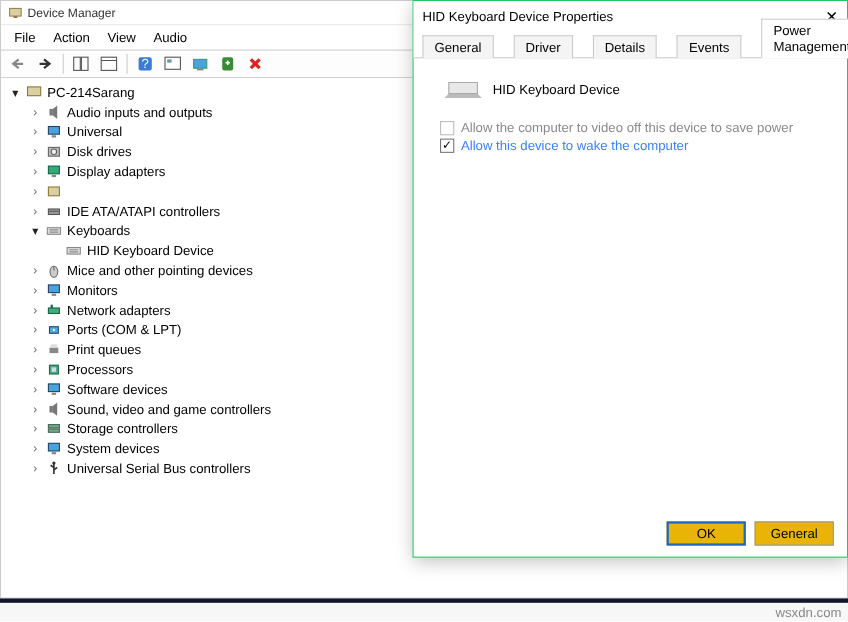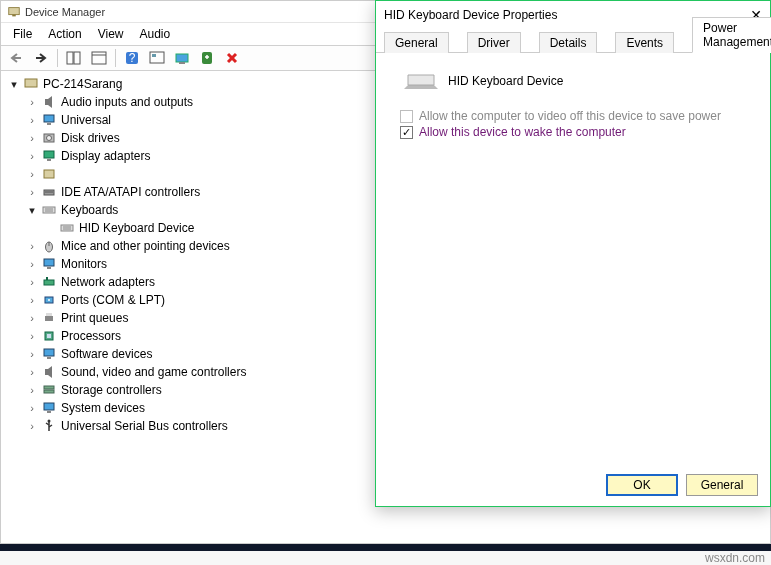--- a/index.html
+++ b/index.html
@@ -27,29 +27,29 @@
 .dialog { position: absolute; left: 375px; top: 0; width: 396px; height: 507px; background: #fff; border: 1px solid #22c55e; box-shadow: 0 4px 16px rgba(0,0,0,0.25); }
 .dlg-title { height: 28px; display: flex; align-items: center; justify-content: space-between; padding: 0 8px; background: #fff; }
 .dlg-title span:first-child { color: #000; }
 .close-x { font-size: 14px; font-family: sans-serif; cursor: default; }
 .tabstrip { height: 24px; display: flex; align-items: flex-end; padding: 0 8px; border-bottom: 1px solid #ccc; background: #fff; }
 .tab { padding: 3px 10px; font-size: 12px; border: 1px solid transparent; border-bottom: none; cursor: default; background: #f4f4f4; margin-right: 18px; border-color: #ccc; position: relative; top: 1px; }
 .tab.active { background: #fff; border-color: #ccc; border-bottom: 1px solid #fff; }
 .tab-body { padding: 12px 16px; height: calc(100% - 28px - 24px - 40px); }
 .device-row { display: flex; align-items: center; gap: 10px; margin: 6px 0 18px 12px; }
 .kbd-icon { width: 34px; height: 20px; }
-.chk-row { display: flex; align-items: center; gap: 6px; margin: 2px 0 2px 8px; color: #701a75; }
+.chk-row { display: flex; align-items: center; gap: 6px; margin: 2px 0 2px 8px; color: #3b82f6; }
 .chk-row.disabled { color: #8a8a8a; }
 .cbox { width: 13px; height: 13px; border: 1px solid #777; display: flex; align-items: center; justify-content: center; font-size: 11px; line-height: 1; }
 .cbox.checked::after { content: "✓"; color: #000; }
 .cbox.disabled { border-color: #bdbdbd; }
 .dlg-btns { position: absolute; bottom: 10px; right: 12px; display: flex; gap: 8px; }
-.btn { min-width: 72px; height: 22px; border: 1px solid #999; background: #fef9c3; display: flex; align-items: center; justify-content: center; cursor: default; }
+.btn { min-width: 72px; height: 22px; border: 1px solid #999; background: #eab308; display: flex; align-items: center; justify-content: center; cursor: default; }
 .btn.primary { border: 2px solid #1a66c9; }
-.statusbar { position: absolute; left: 0; bottom: 0; width: 771px; height: 21px; border-top: 7px solid #0f172a; background: #f7f7f7; display: flex; justify-content: flex-end; align-items: center; padding-right: 6px; font-size: 10px; color: #888; }
+.statusbar { position: absolute; left: 0; bottom: 0; width: 771px; height: 21px; border-top: 4px solid #0f172a; background: #f7f7f7; display: flex; justify-content: flex-end; align-items: center; padding-right: 6px; font-size: 10px; color: #888; }
 svg { display: block; }
 </style>
 </head>
 <body>
 
 <div class="main-window window">
   <div class="titlebar">
     <span class="tb-icon">
       <svg viewBox="0 0 16 16">
           <rect x="2" y="3" width="12" height="8" fill="#d9cfa3" stroke="#8a7a3a"></rect>

